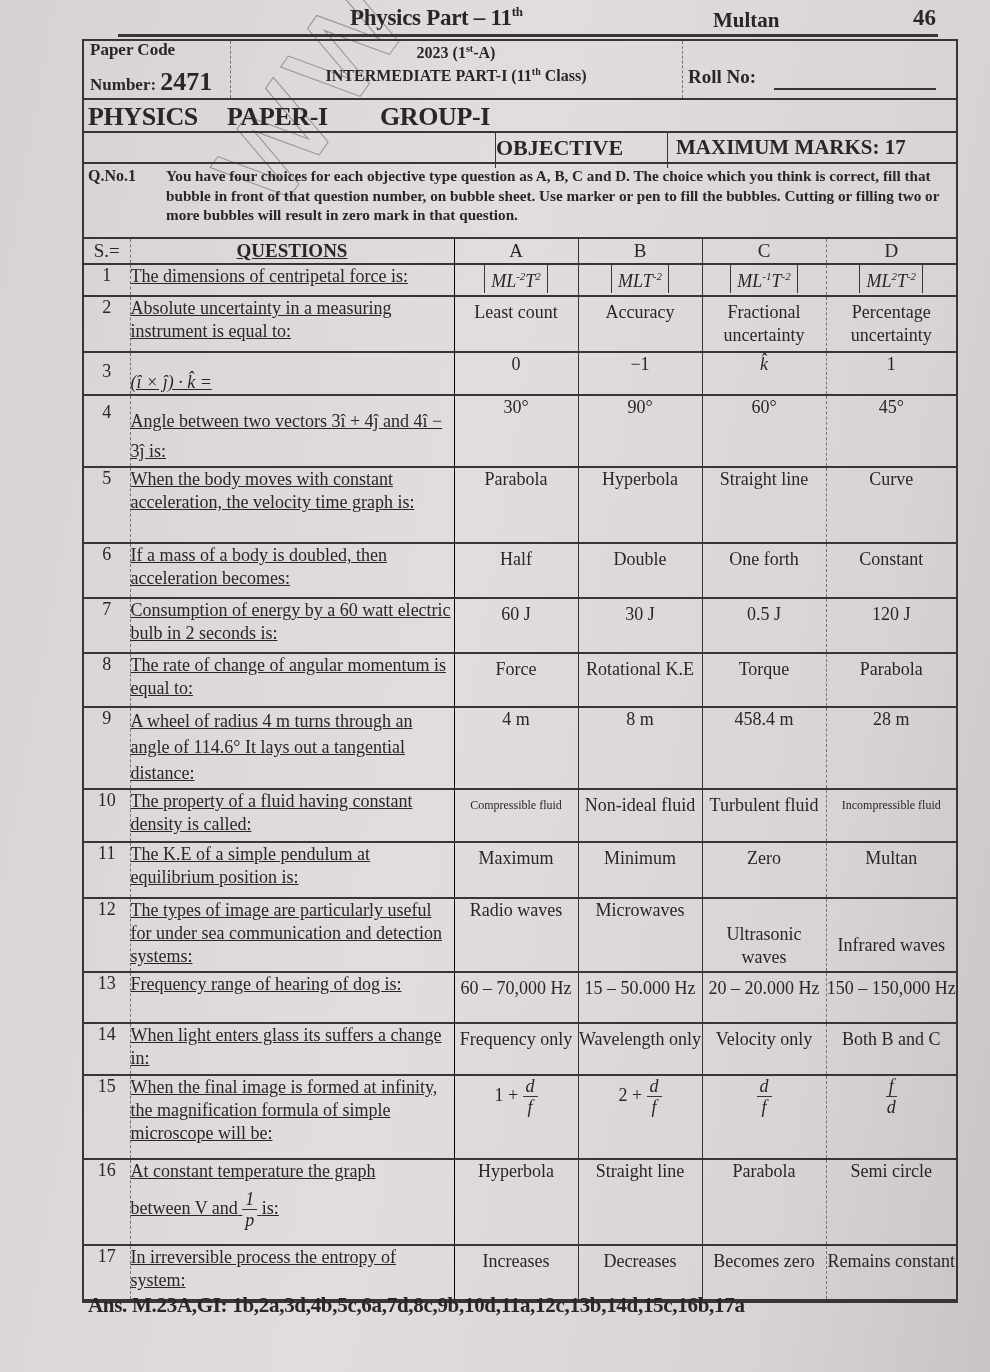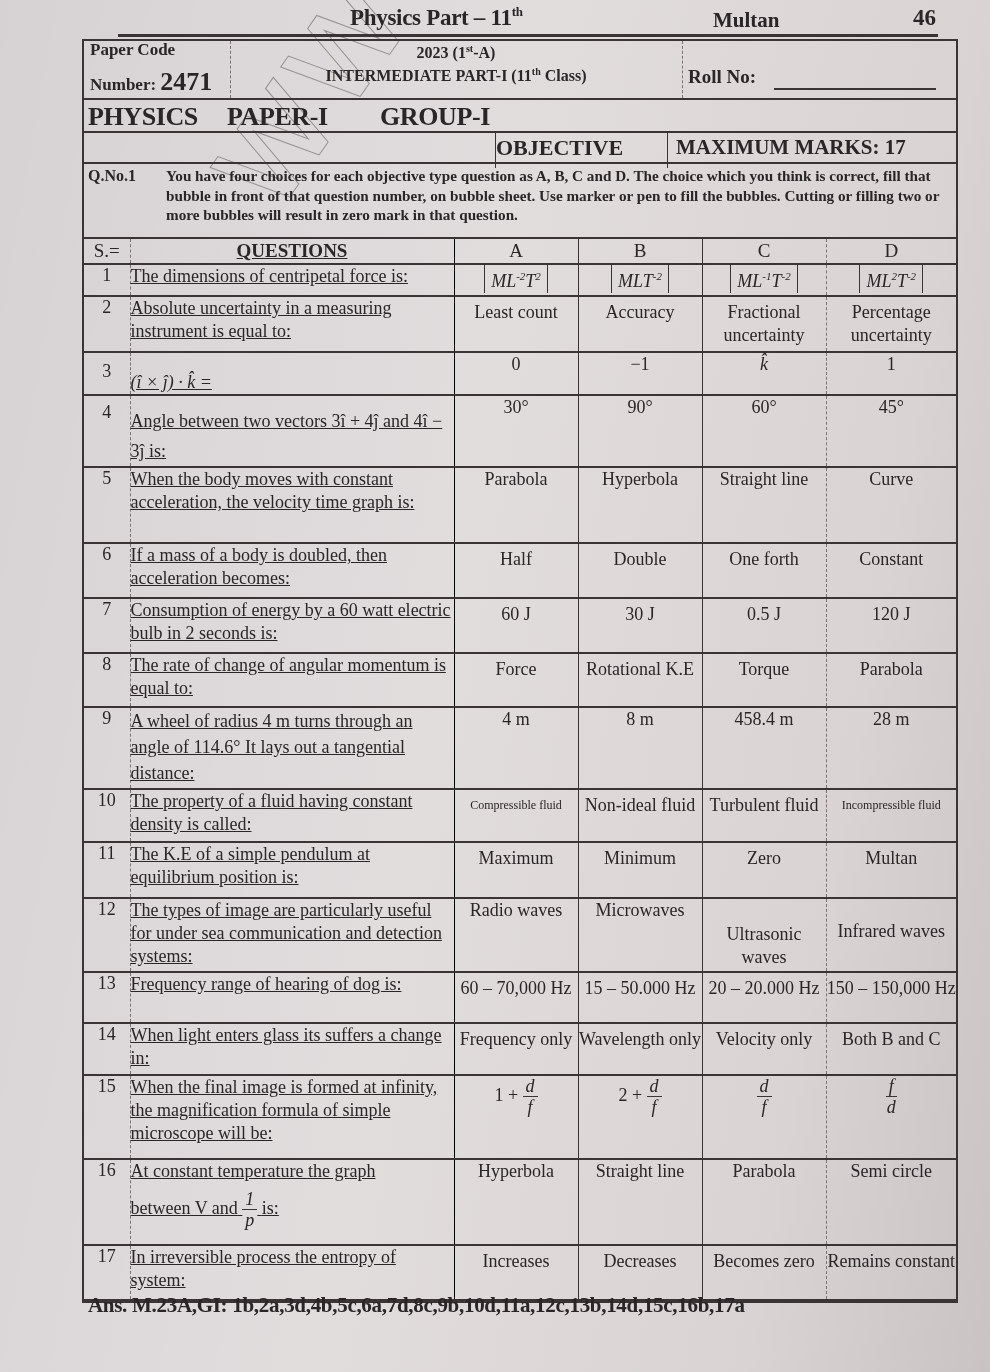--- a/index.html
+++ b/index.html
@@ -224,21 +224,21 @@
       <td class="c-b opt top">Minimum</td>
       <td class="c-c opt top">Zero</td>
       <td class="c-d opt top">Multan</td>
     </tr>
     <tr style="height:74px">
       <td class="c-sn">12</td>
       <td class="c-q">The types of image are particularly useful for under sea communication and detection systems:</td>
       <td class="c-a opt">Radio waves</td>
       <td class="c-b opt">Microwaves</td>
       <td class="c-c opt" style="padding-top:24px">Ultrasonic waves</td>
-      <td class="c-d opt" style="padding-top:21px">Infrared waves</td>
+      <td class="c-d opt" style="padding-top:35px">Infrared waves</td>
     </tr>
     <tr style="height:51px">
       <td class="c-sn">13</td>
       <td class="c-q">Frequency range of hearing of dog is:</td>
       <td class="c-a opt top">60 – 70,000 Hz</td>
       <td class="c-b opt top">15 – 50.000 Hz</td>
       <td class="c-c opt top">20 – 20.000 Hz</td>
       <td class="c-d opt top">150 – 150,000 Hz</td>
     </tr>
     <tr style="height:52px">

